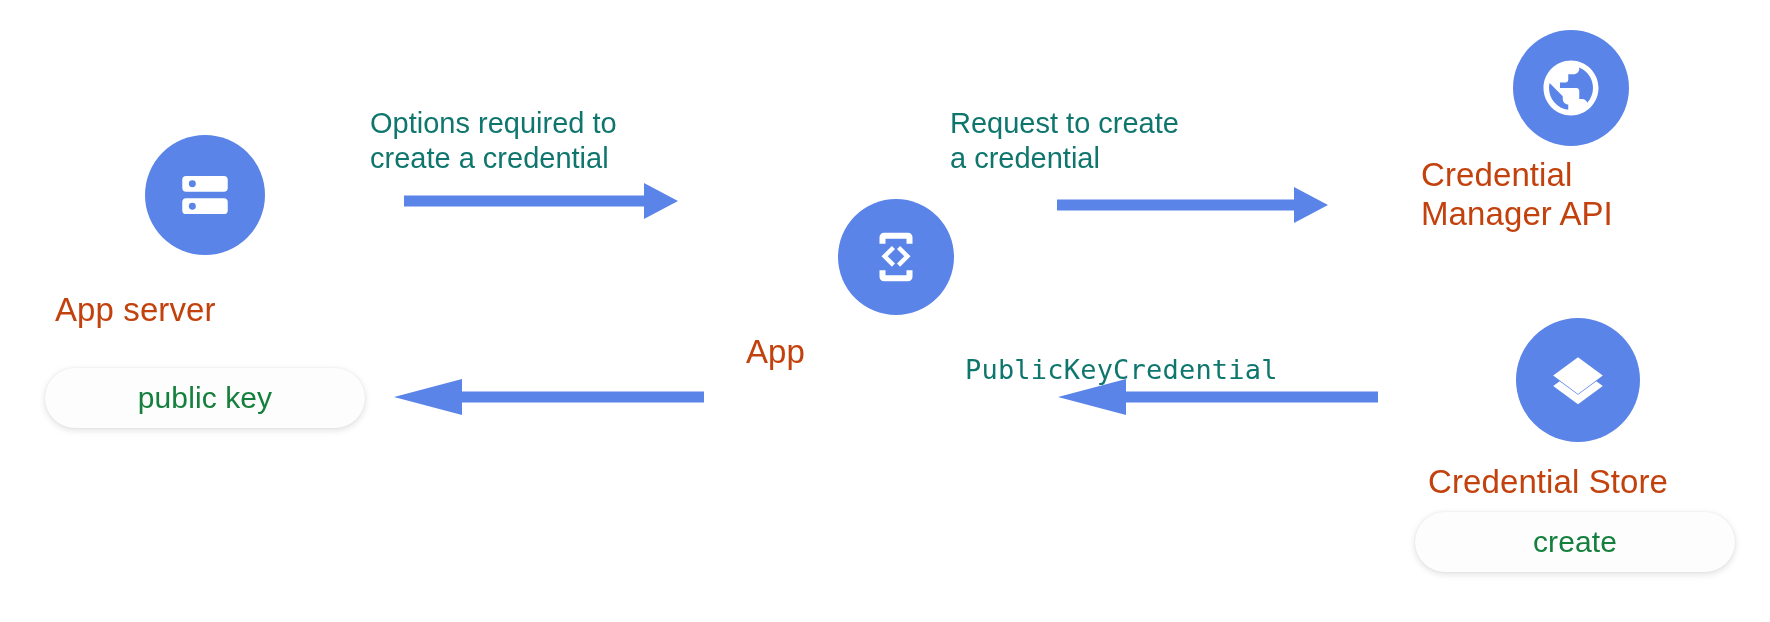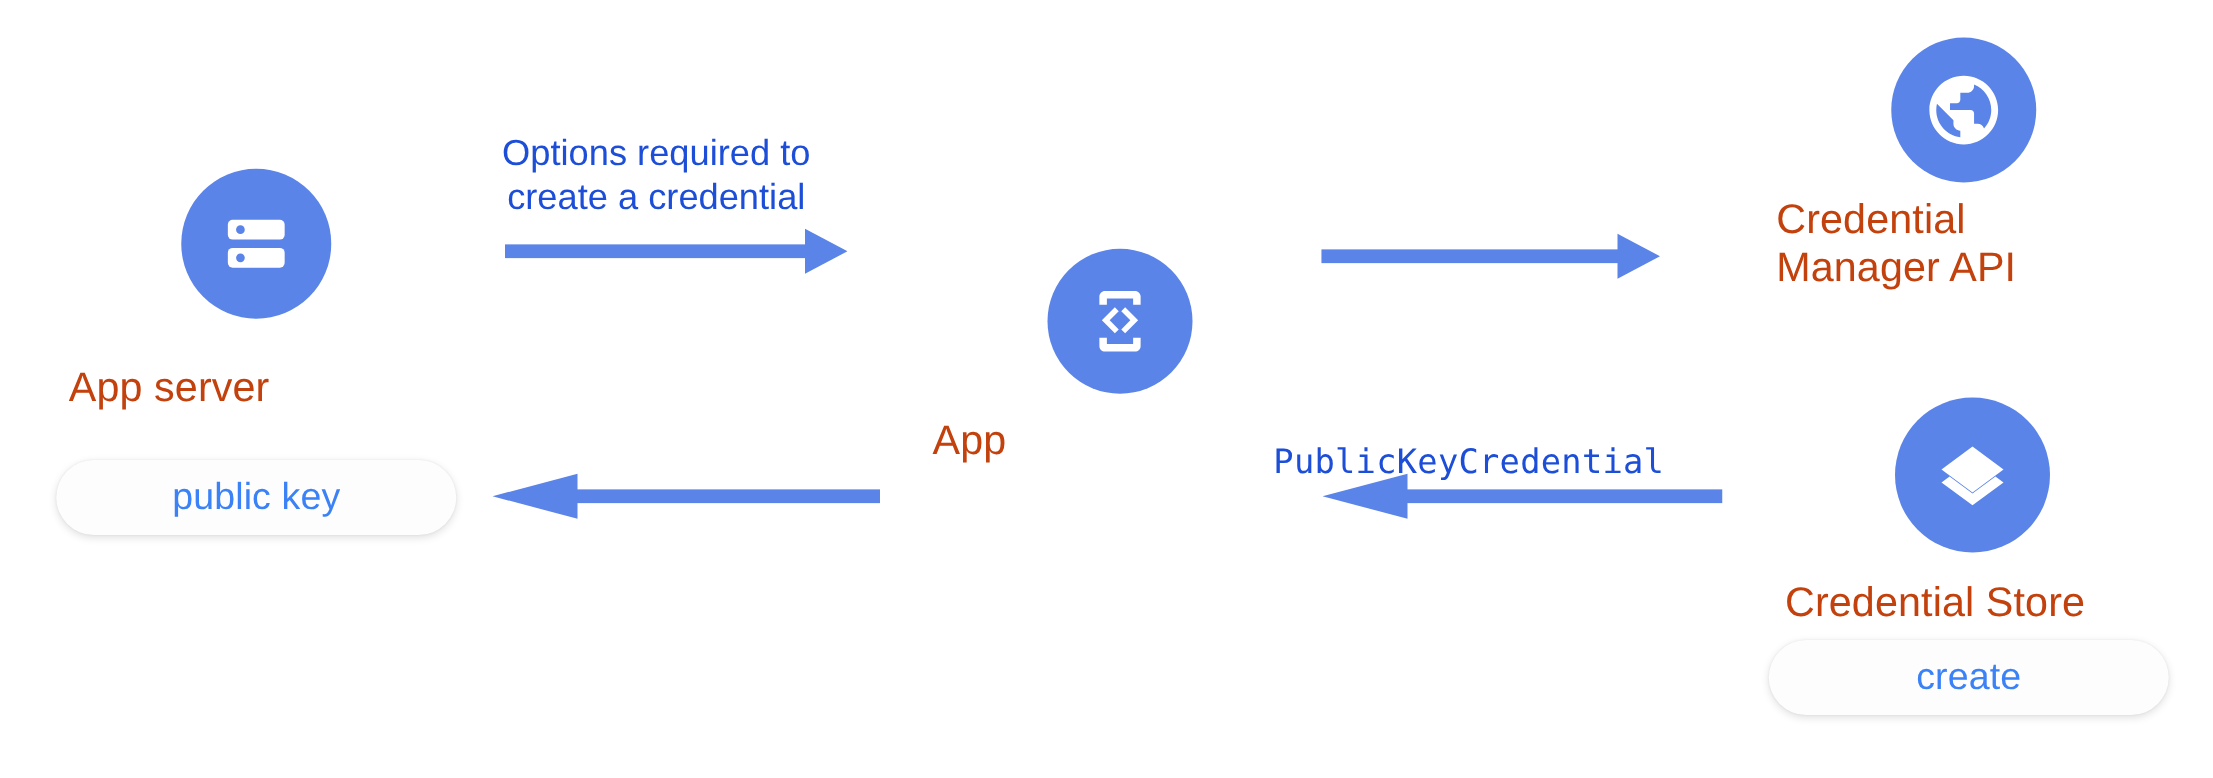--- a/index.html
+++ b/index.html
@@ -47,35 +47,34 @@
 
   
   .pill {
     position: absolute;
     background: #fdfdfd;
     border-radius: 999px;
     box-shadow: 0 2px 7px rgba(0,0,0,0.13), 0 0 2px rgba(0,0,0,0.07);
     display: flex;
     align-items: center;
     justify-content: center;
-    color: #3b82f6;
+    color: #15803d;
     font-size: 30px;
     letter-spacing: 0.1px;
   }
 
   
   .arrow {
     position: absolute;
   }
   .arrow svg { display: block; }
 
   .arrow-label {
     position: absolute;
-    text-align: center;
-    color: #1d4ed8;
+    color: #0f766e;
     font-size: 29px;
     line-height: 35px;
     white-space: pre-line;
   }
   .arrow-label.mono {
     font-family: "DejaVu Sans Mono", "Liberation Mono", monospace;
     font-size: 27px;
     letter-spacing: 0.2px;
   }
 </style>
@@ -125,20 +124,22 @@
           <path d="M7.2 2.3h9.6c1.0 0 1.8 0.8 1.8 1.8v2.6h-2.4V4.7H7.8v2.0H5.4V4.1c0-1.0 0.8-1.8 1.8-1.8z" fill="#ffffff"></path>
           <path d="M5.4 17.3h2.4v2.0h8.4v-2.0h2.4v2.6c0 1.0-0.8 1.8-1.8 1.8H7.2c-1.0 0-1.8-0.8-1.8-1.8z" fill="#ffffff"></path>
           <path d="M10.35 7.55 6.2 11.7l4.15 4.15 1.25-1.25L8.7 11.7l2.9-2.9z" fill="#ffffff"></path>
           <path d="M13.65 7.55 17.8 11.7l-4.15 4.15-1.25-1.25 2.9-2.9-2.9-2.9z" fill="#ffffff"></path>
         </svg>
       </span>
     </div>
     <div class="node-caption" style="left:746px; top:332px; width:300px;">App</div>
   </div>
 
+  <div class="arrow-label" style="left:950px; top:106px; width:290px;">Request to create
+a credential</div>
   <div class="arrow" style="left:1057px; top:186px;">
     <svg width="271" height="38" viewBox="0 0 271 38" aria-hidden="true">
       <rect x="0" y="13.5" width="239" height="11" fill="#5b84e8"></rect>
       <polygon points="237,1 271,19 237,37" fill="#5b84e8"></polygon>
     </svg>
   </div>
 
   <div class="arrow-label mono" style="left:965px; top:352px; width:420px;">PublicKeyCredential</div>
   <div class="arrow" style="left:1058px; top:378px;">
     <svg width="320" height="38" viewBox="0 0 320 38" aria-hidden="true">

